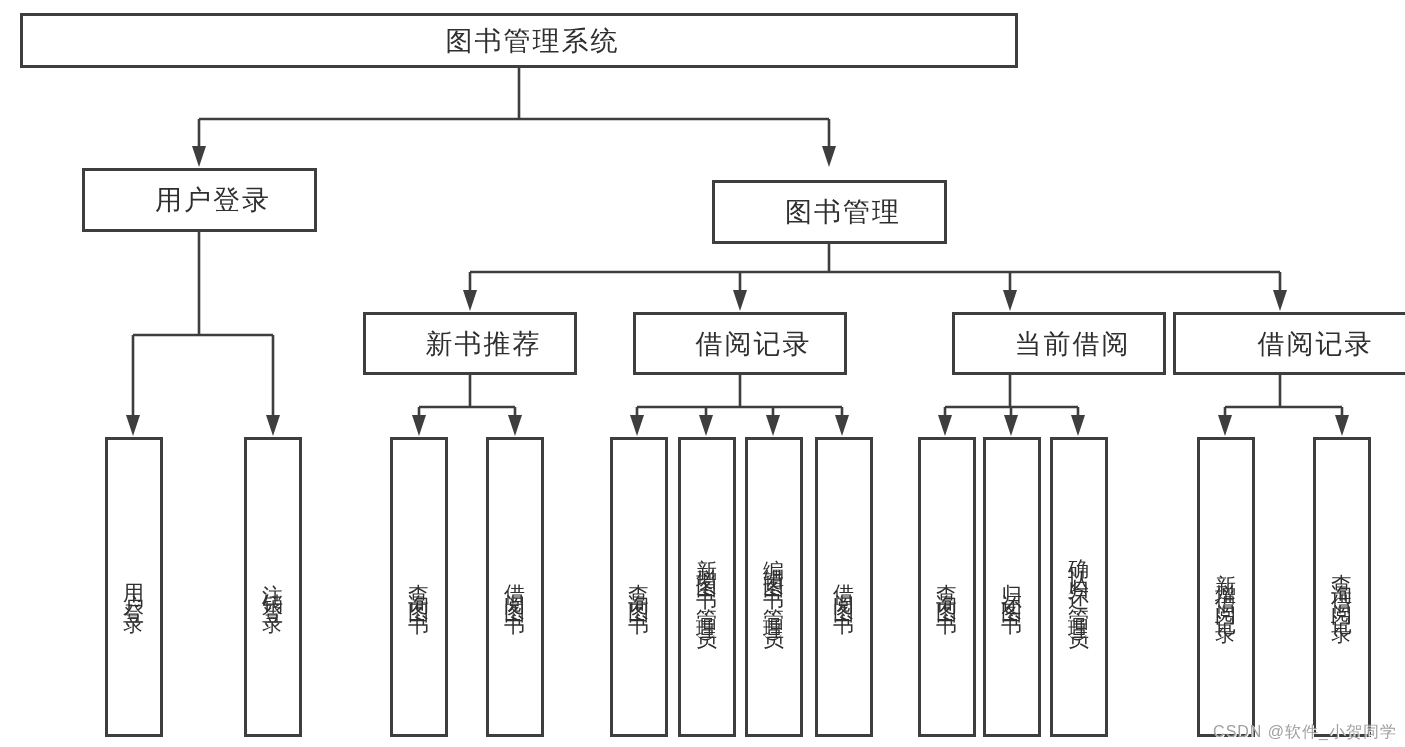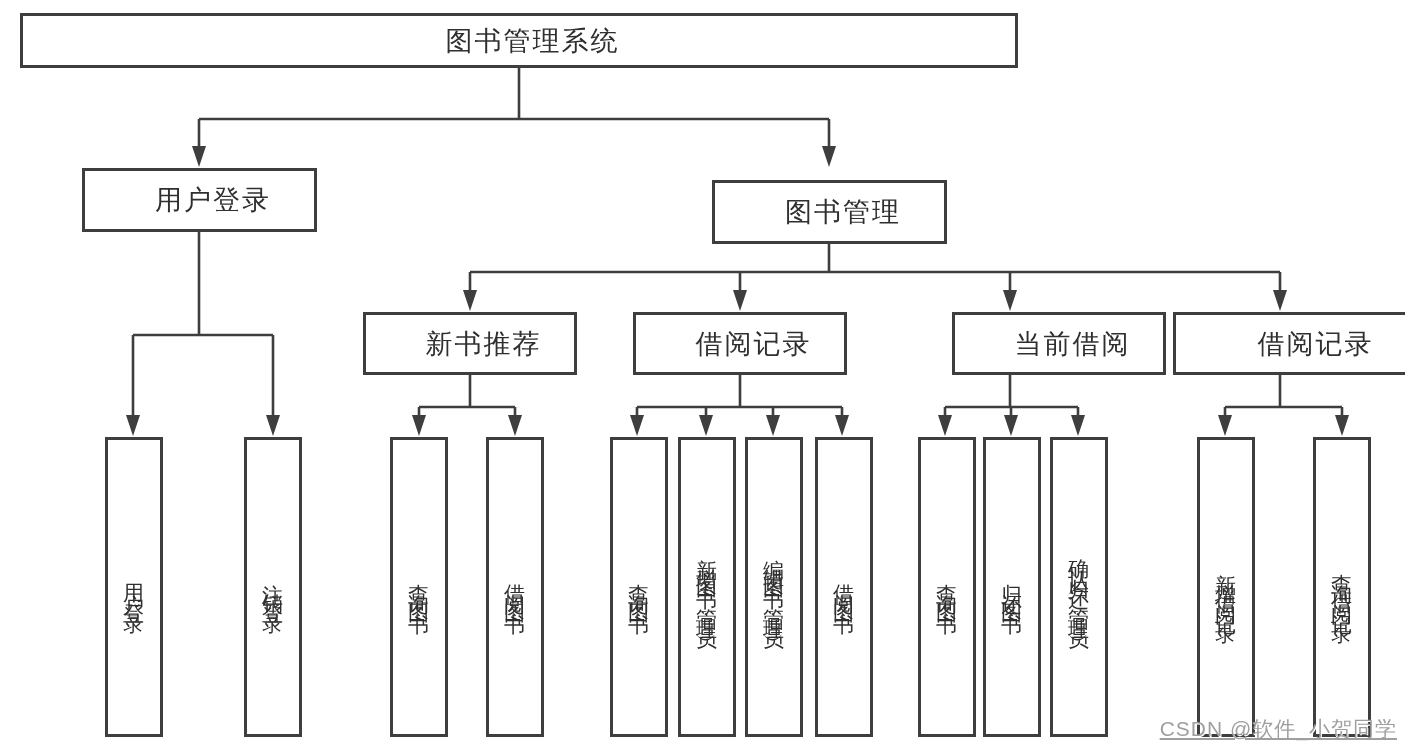--- a/index.html
+++ b/index.html
@@ -14,23 +14,22 @@
     display:flex;align-items:center;justify-content:center;
     text-align:center;
   }
   .h-node{font-size:27px;letter-spacing:2px;white-space:nowrap;padding-left:27px;}
   .v-node{
     writing-mode:vertical-rl;
     font-size:21px;letter-spacing:10px;line-height:1;
   }
   .watermark{
     position:absolute;right:8px;bottom:4px;z-index:2;
-    font-size:21px;color:#9f9f9f;letter-spacing:1px;white-space:nowrap;
+    font-size:16px;color:#9f9f9f;letter-spacing:1px;white-space:nowrap;
     text-shadow:1px 1px 0 #ffffff;
-    text-decoration:underline;
   }
 </style>
 </head>
 <body>
 
 <div class="canvas">
 
   <svg class="wires" width="1405" height="747" viewBox="0 0 1405 747">
     <g stroke="#3e3e3e" stroke-width="2.6" fill="none">
 

